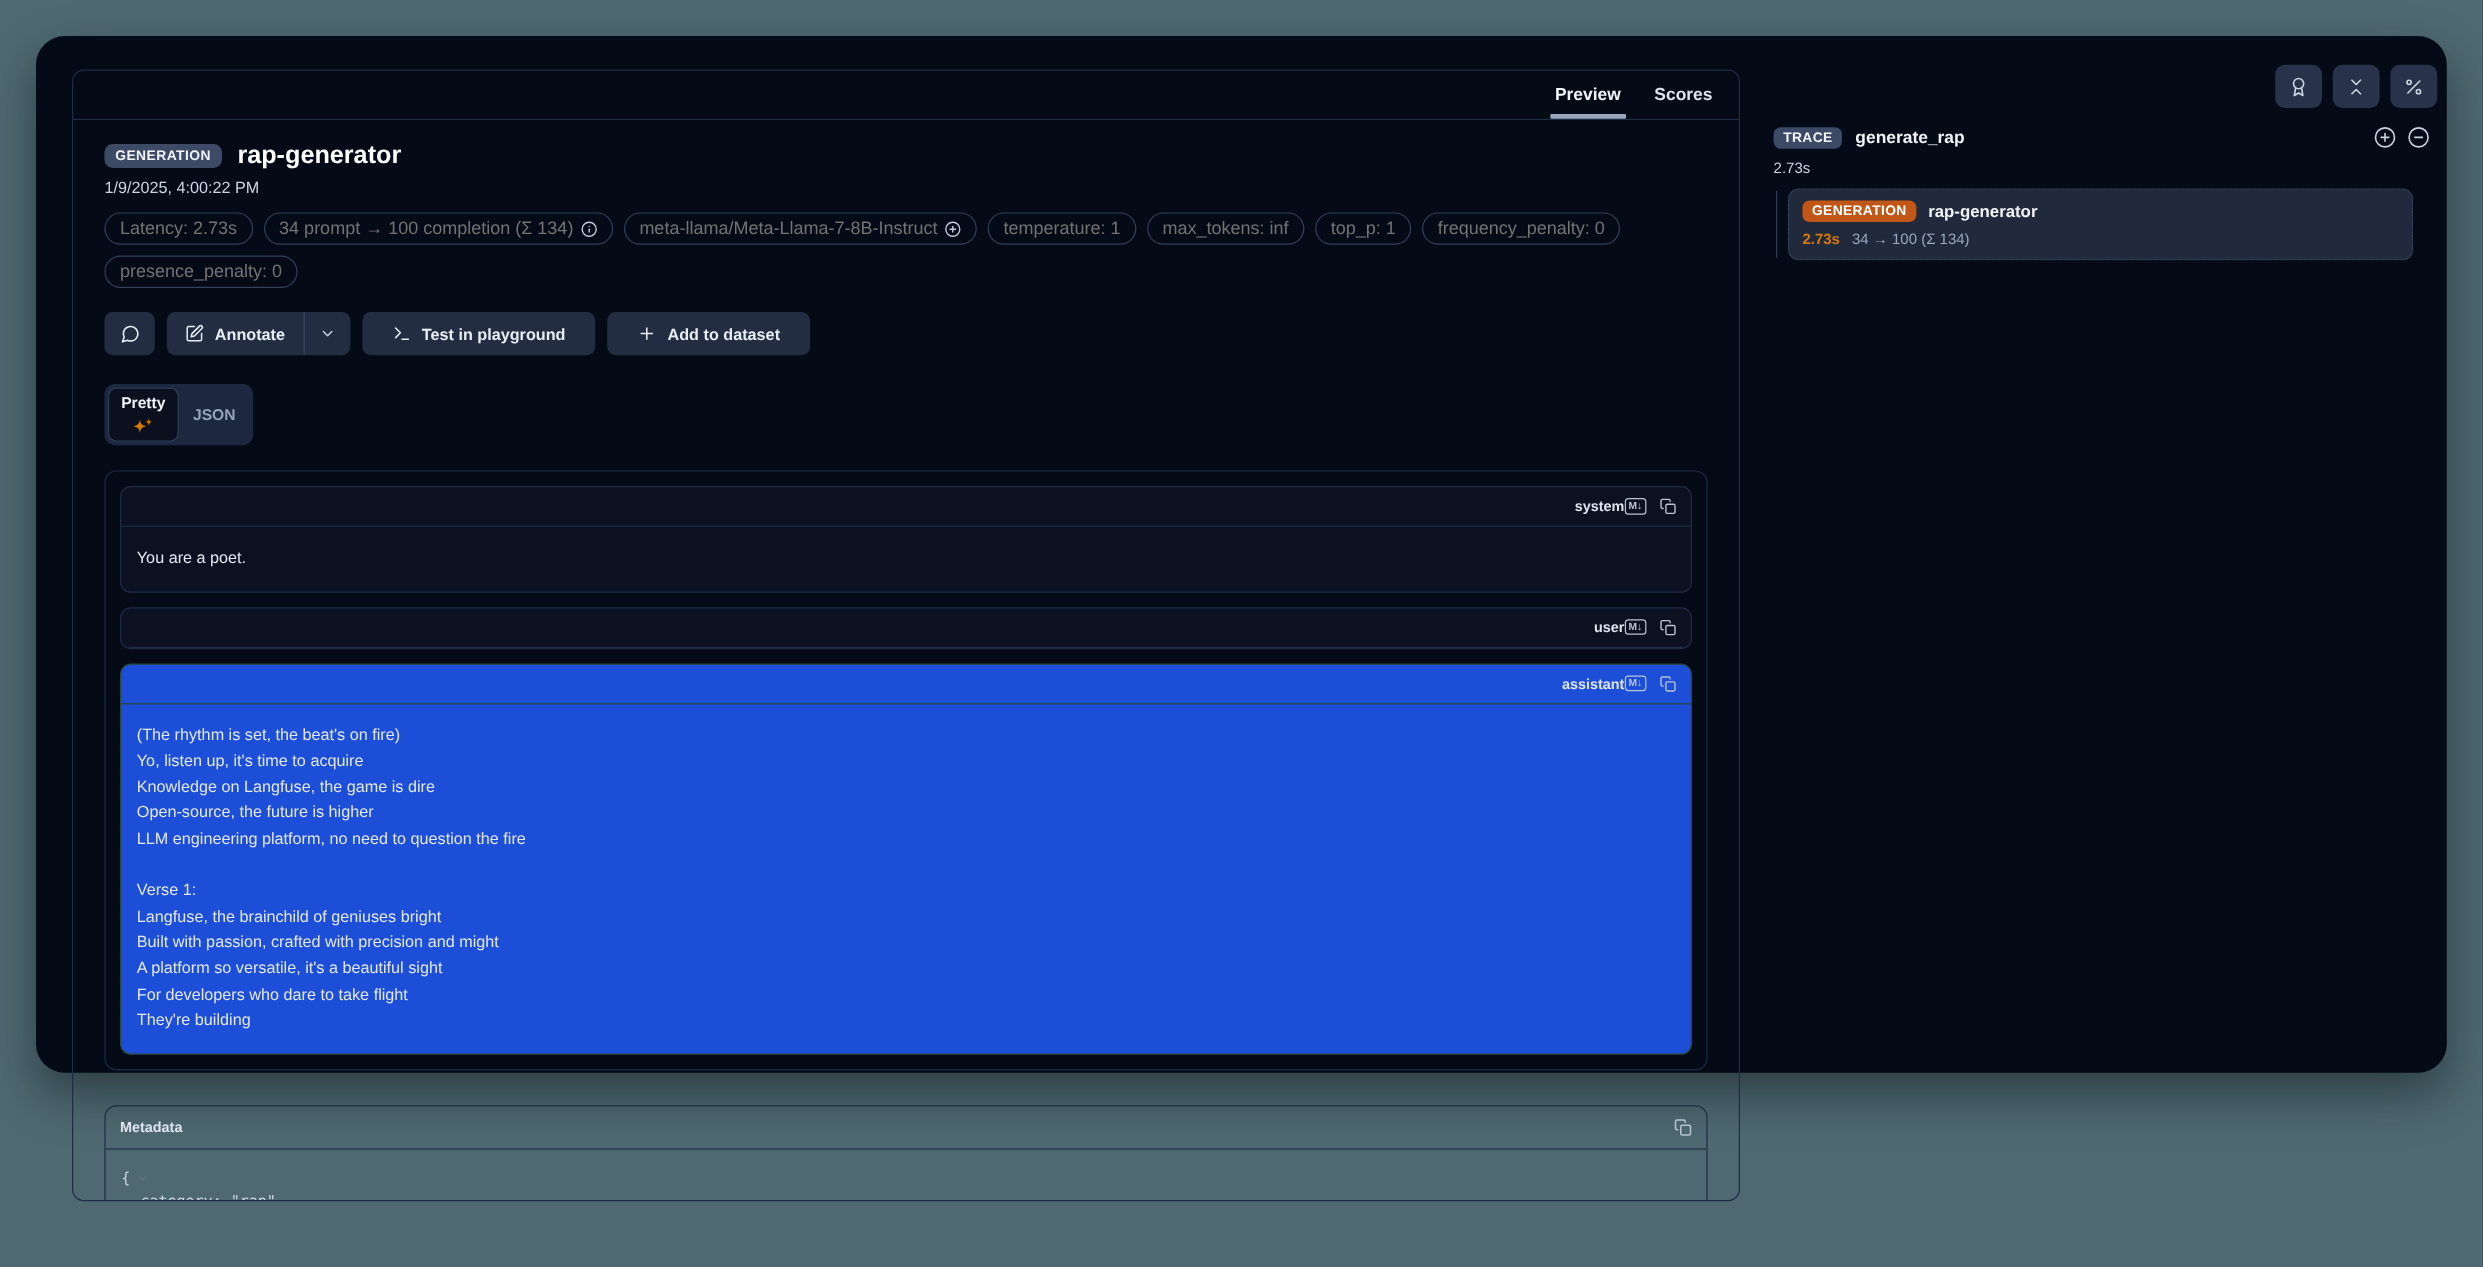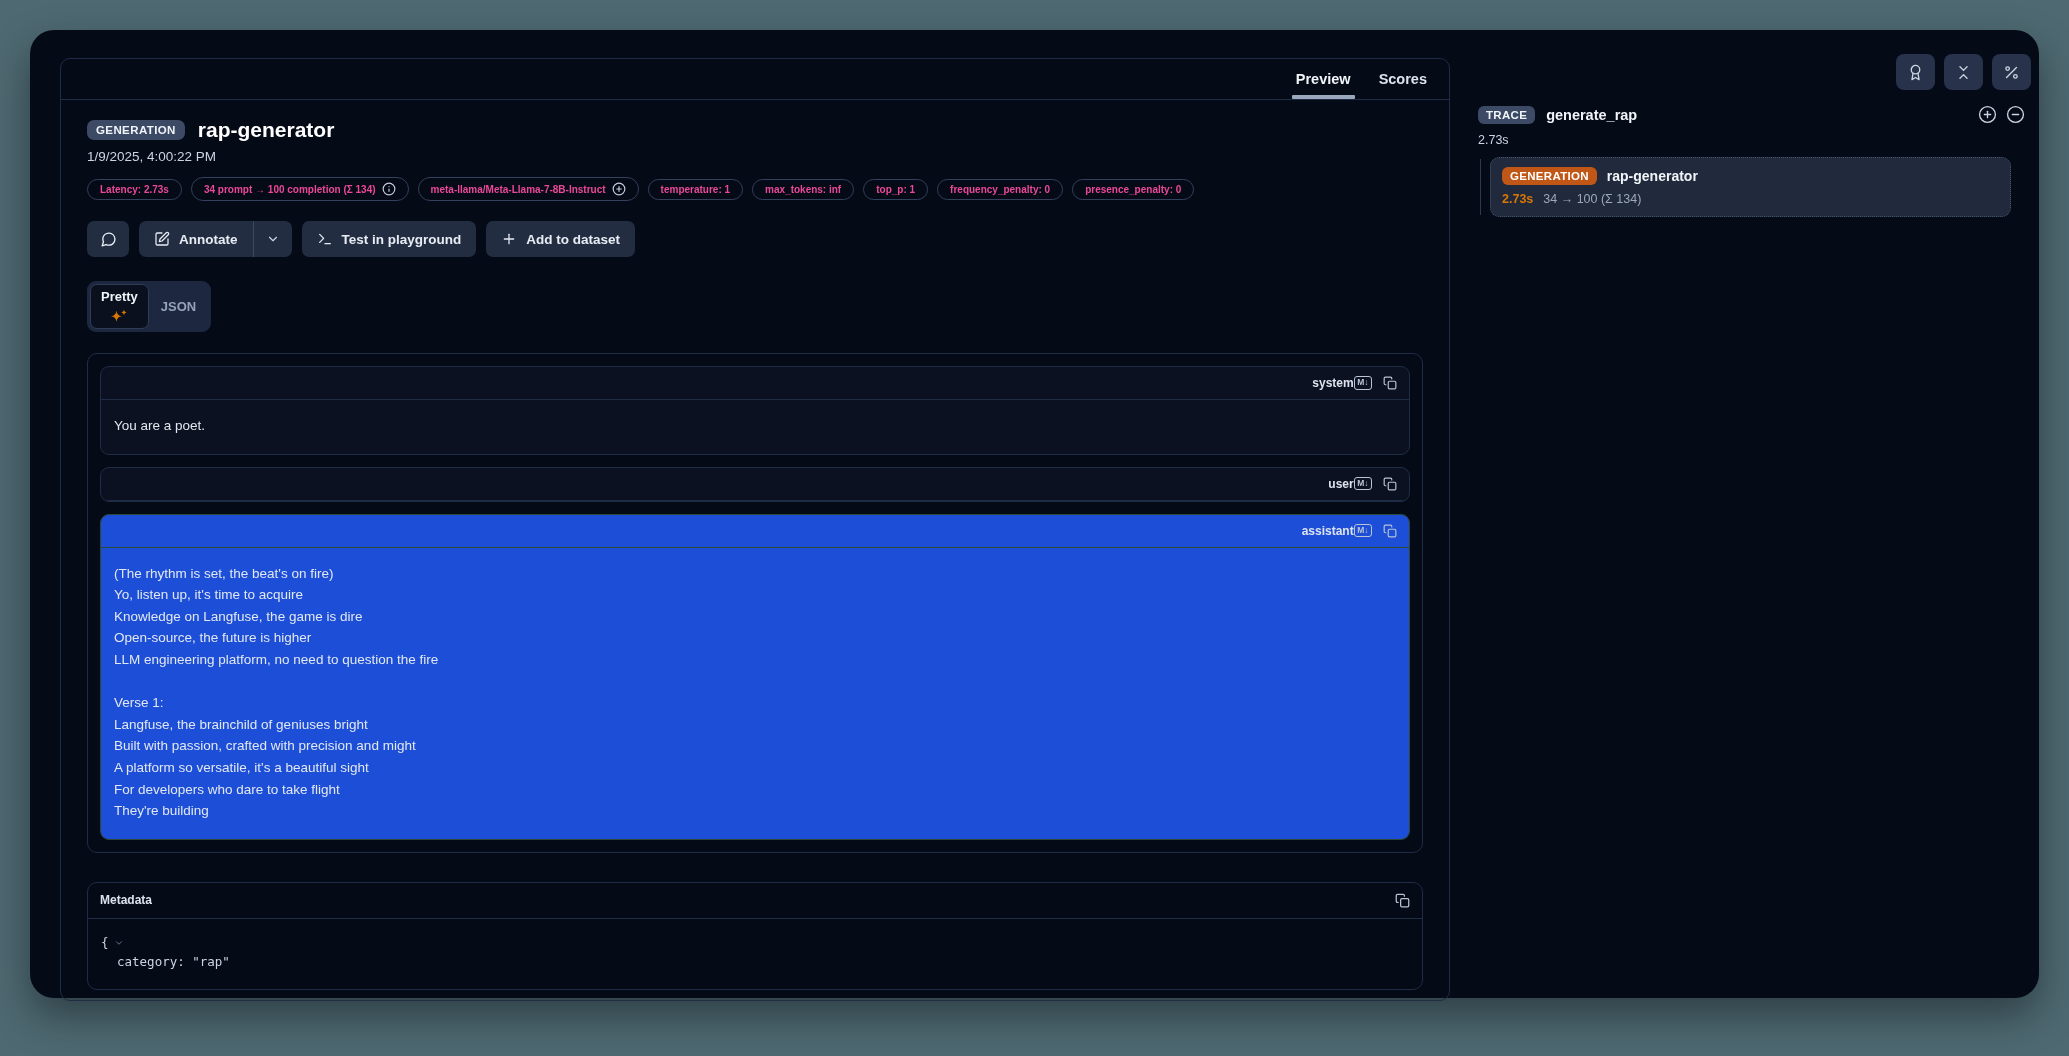--- a/index.html
+++ b/index.html
@@ -3,21 +3,21 @@
 <meta charset="utf-8">
 <style>
   html,body{margin:0;padding:0;}
   body{
     width:2069px;height:1056px;position:relative;overflow:hidden;
     background:#4e6972;
     font-family:"Liberation Sans", sans-serif;
     -webkit-font-smoothing:antialiased;
   }
   .window{
-    position:absolute;left:30px;top:30px;width:2009px;height:968px;
+    position:absolute;left:30px;top:30px;width:2009px;height:864px;
     background:#040a16;border-radius:24px;
     box-shadow:0 18px 40px rgba(0,0,0,.40);
   }
   
   .main-card{
     position:absolute;left:30px;top:28px;width:1388px;height:941px;
     border:1px solid #1f2c45;border-radius:10px;
     display:flex;flex-direction:column;overflow:hidden;
   }
   .card-header{
@@ -35,29 +35,29 @@
   .type-badge{
     background:#3d4a66;color:#f1f5f9;font-size:11.5px;font-weight:700;
     padding:4px 9px;border-radius:7px;letter-spacing:.4px;
   }
   .obs-title{font-size:21px;font-weight:700;color:#ffffff;}
   .timestamp{margin-top:7px;font-size:13.5px;color:#cbd5e1;}
 
   .pills{margin-top:13px;display:flex;gap:9px;flex-wrap:wrap;align-items:center;}
   .pill{
     border:1px solid #33415c;border-radius:999px;padding:4px 12px;
-    font-size:10px;font-weight:700;color:#ec4899;
+    font-size:15px;font-weight:400;color:#737373;
     display:inline-flex;align-items:center;gap:6px;white-space:nowrap;
   }
   .pill svg{color:#c4cedd;}
 
   .actions{margin-top:20px;display:flex;gap:10px;align-items:center;}
   .btn{
     background:#222d42;border-radius:7px;height:36px;
-    display:inline-flex;align-items:center;gap:9px;padding:0 15px;
+    display:inline-flex;align-items:center;gap:9px;padding:0 25px;
     color:#e8edf4;font-size:13.5px;font-weight:600;cursor:pointer;border:none;
   }
   .btn.icon-only{width:42px;justify-content:center;padding:0;}
   .split{display:inline-flex;align-items:stretch;background:#222d42;border-radius:7px;overflow:hidden;}
   .split .main-part{display:inline-flex;align-items:center;gap:9px;padding:0 15px;height:36px;
     color:#e8edf4;font-size:13.5px;font-weight:600;cursor:pointer;}
   .split .divider{width:1px;background:#3b4a63;margin:0;}
   .split .caret-part{display:inline-flex;align-items:center;justify-content:center;width:38px;cursor:pointer;color:#cbd5e1;}
 
   .view-toggle{margin-top:24px;display:inline-flex;background:#1d2840;border-radius:9px;padding:3px;align-items:center;}

